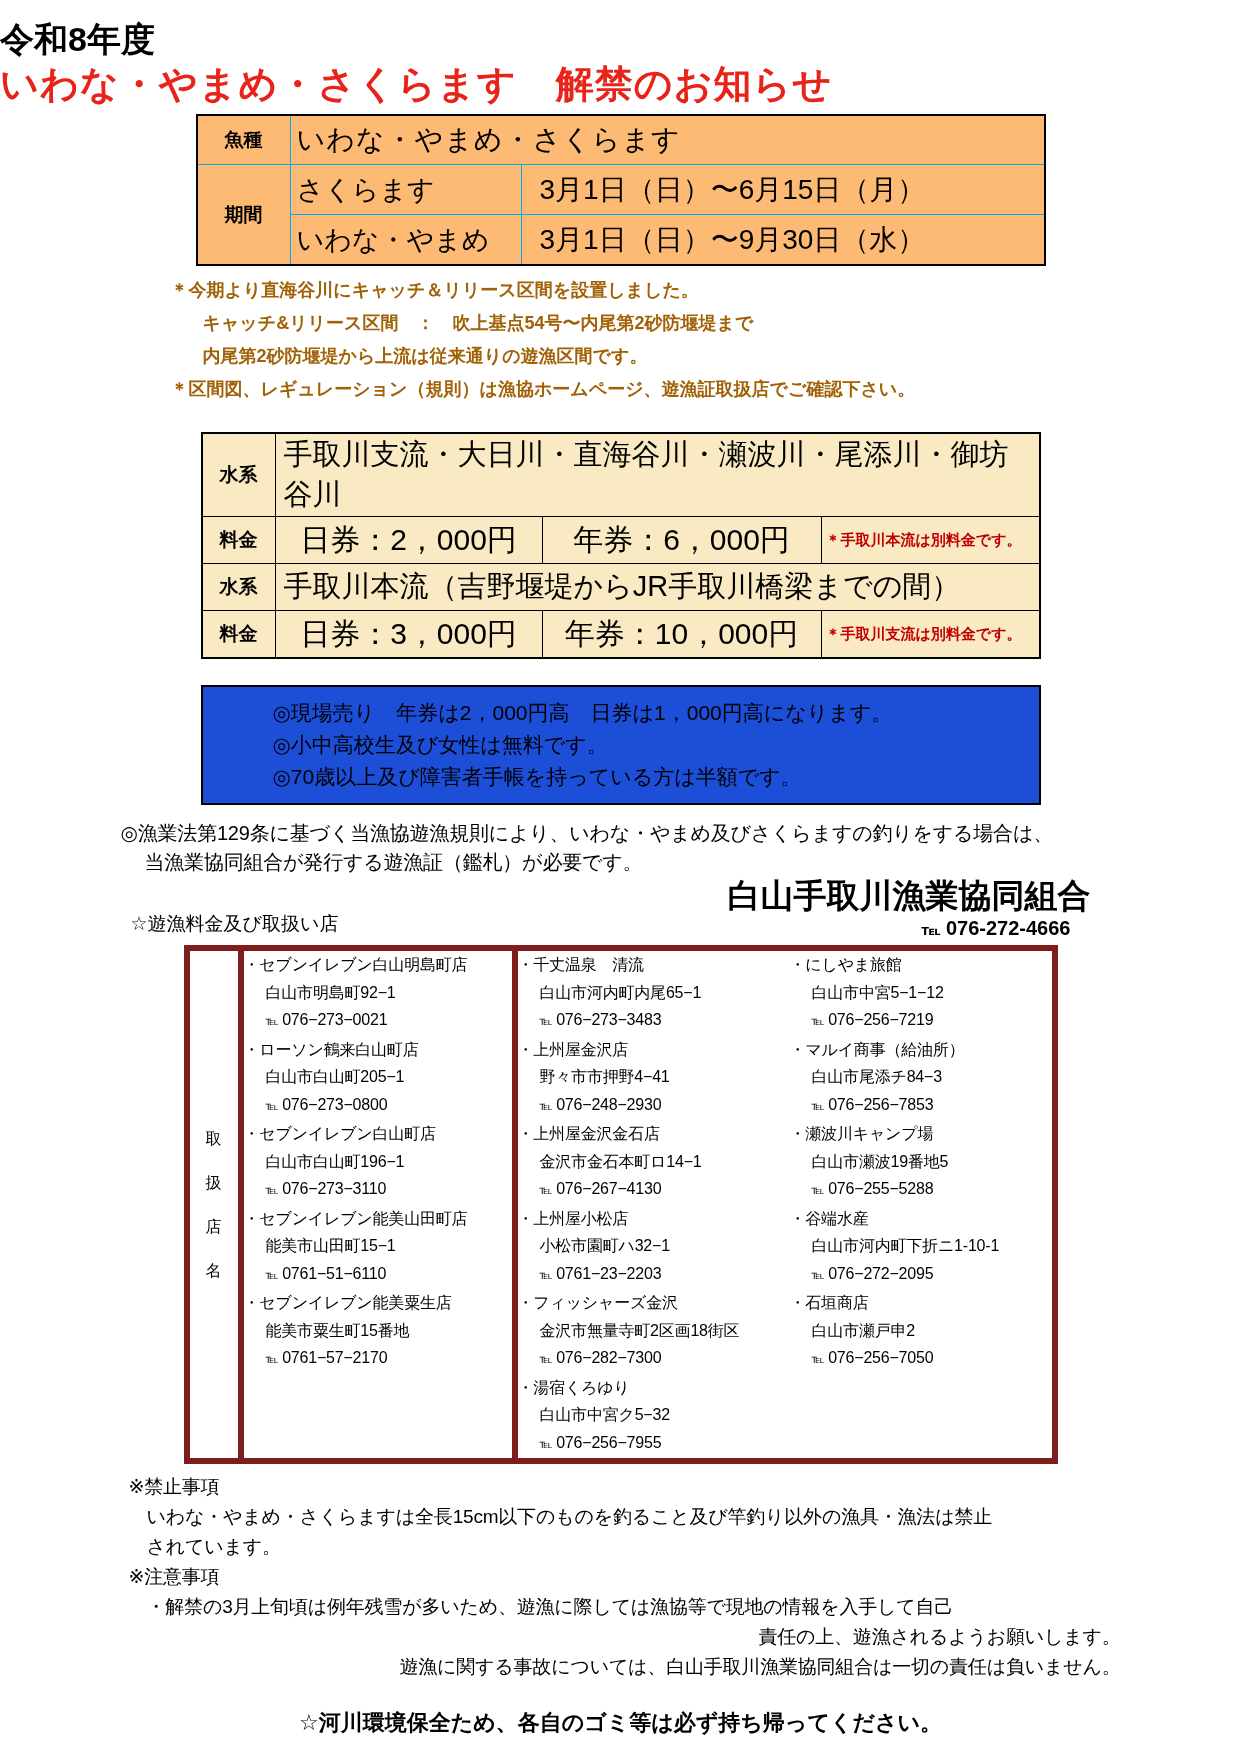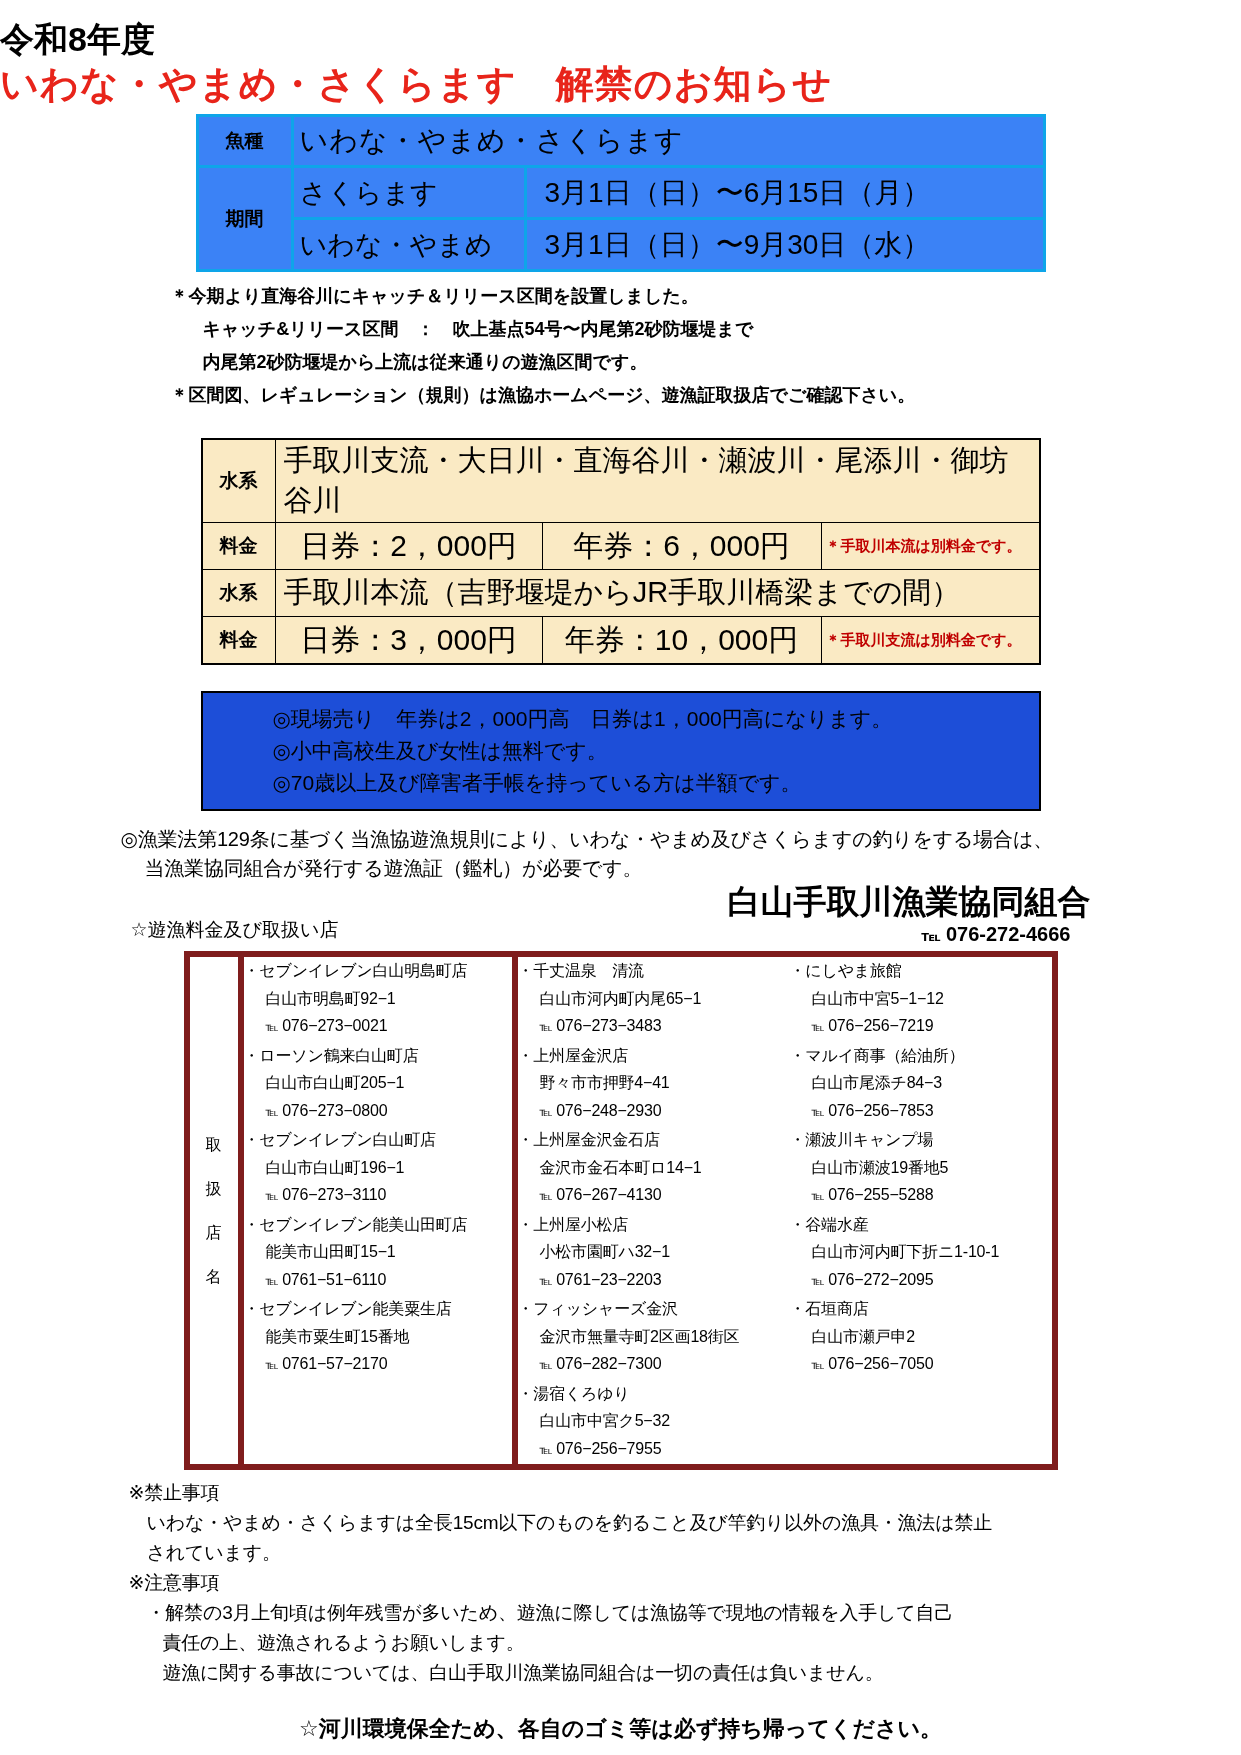--- a/index.html
+++ b/index.html
@@ -47,22 +47,22 @@
   table {
     border-collapse: collapse;
   }
   .tbl-blue {
     margin: 6px auto 0 auto;
     width: 850px;
     background: #dbe5f1;
     border: 2px solid #000;
   }
   .tbl-blue td {
-    border: 3px solid #0ea5e9;
-    background: #3b82f6;
+    border: 1px solid #0ea5e9;
+    background: #fdba74;
     padding: 2px 6px;
     vertical-align: middle;
   }
   .tbl-blue .lbl {
     width: 80px;
     text-align: center;
     font-size: 19px;
     font-weight: 600;
   }
   .tbl-blue .val-big {
@@ -80,21 +80,21 @@
   .tbl-blue .sub-date {
     font-size: 28px;
     letter-spacing: 0px;
     padding-left: 18px;
   }
 
   
   .red-notes {
     width: 900px;
     margin: 8px auto 0 auto;
-    color: #000000;
+    color: #a16207;
     font-size: 18px;
     font-weight: 600;
     line-height: 33px;
   }
   .red-notes .ind2 { padding-left: 32px; }
 
   
   .tbl-fee {
     margin: 26px auto 0 auto;
     width: 840px;
@@ -228,21 +228,21 @@
   
   .bottom {
     width: 1000px;
     margin: 8px auto 0 auto;
     font-size: 19px;
     line-height: 30px;
     letter-spacing: -0.2px;
   }
   .bottom .hd { padding-left: 8px; }
   .bottom .b1 { padding-left: 26px; }
-  .bottom .b2 { padding-left: 42px; }
+  .bottom .b2 { padding-left: 42px; text-align: right; }
   .bottom .final {
     text-align: center;
     font-size: 22px;
     font-weight: 600;
     padding-top: 26px;
     letter-spacing: 0px;
   }
 </style>
 </head>
 <body>

